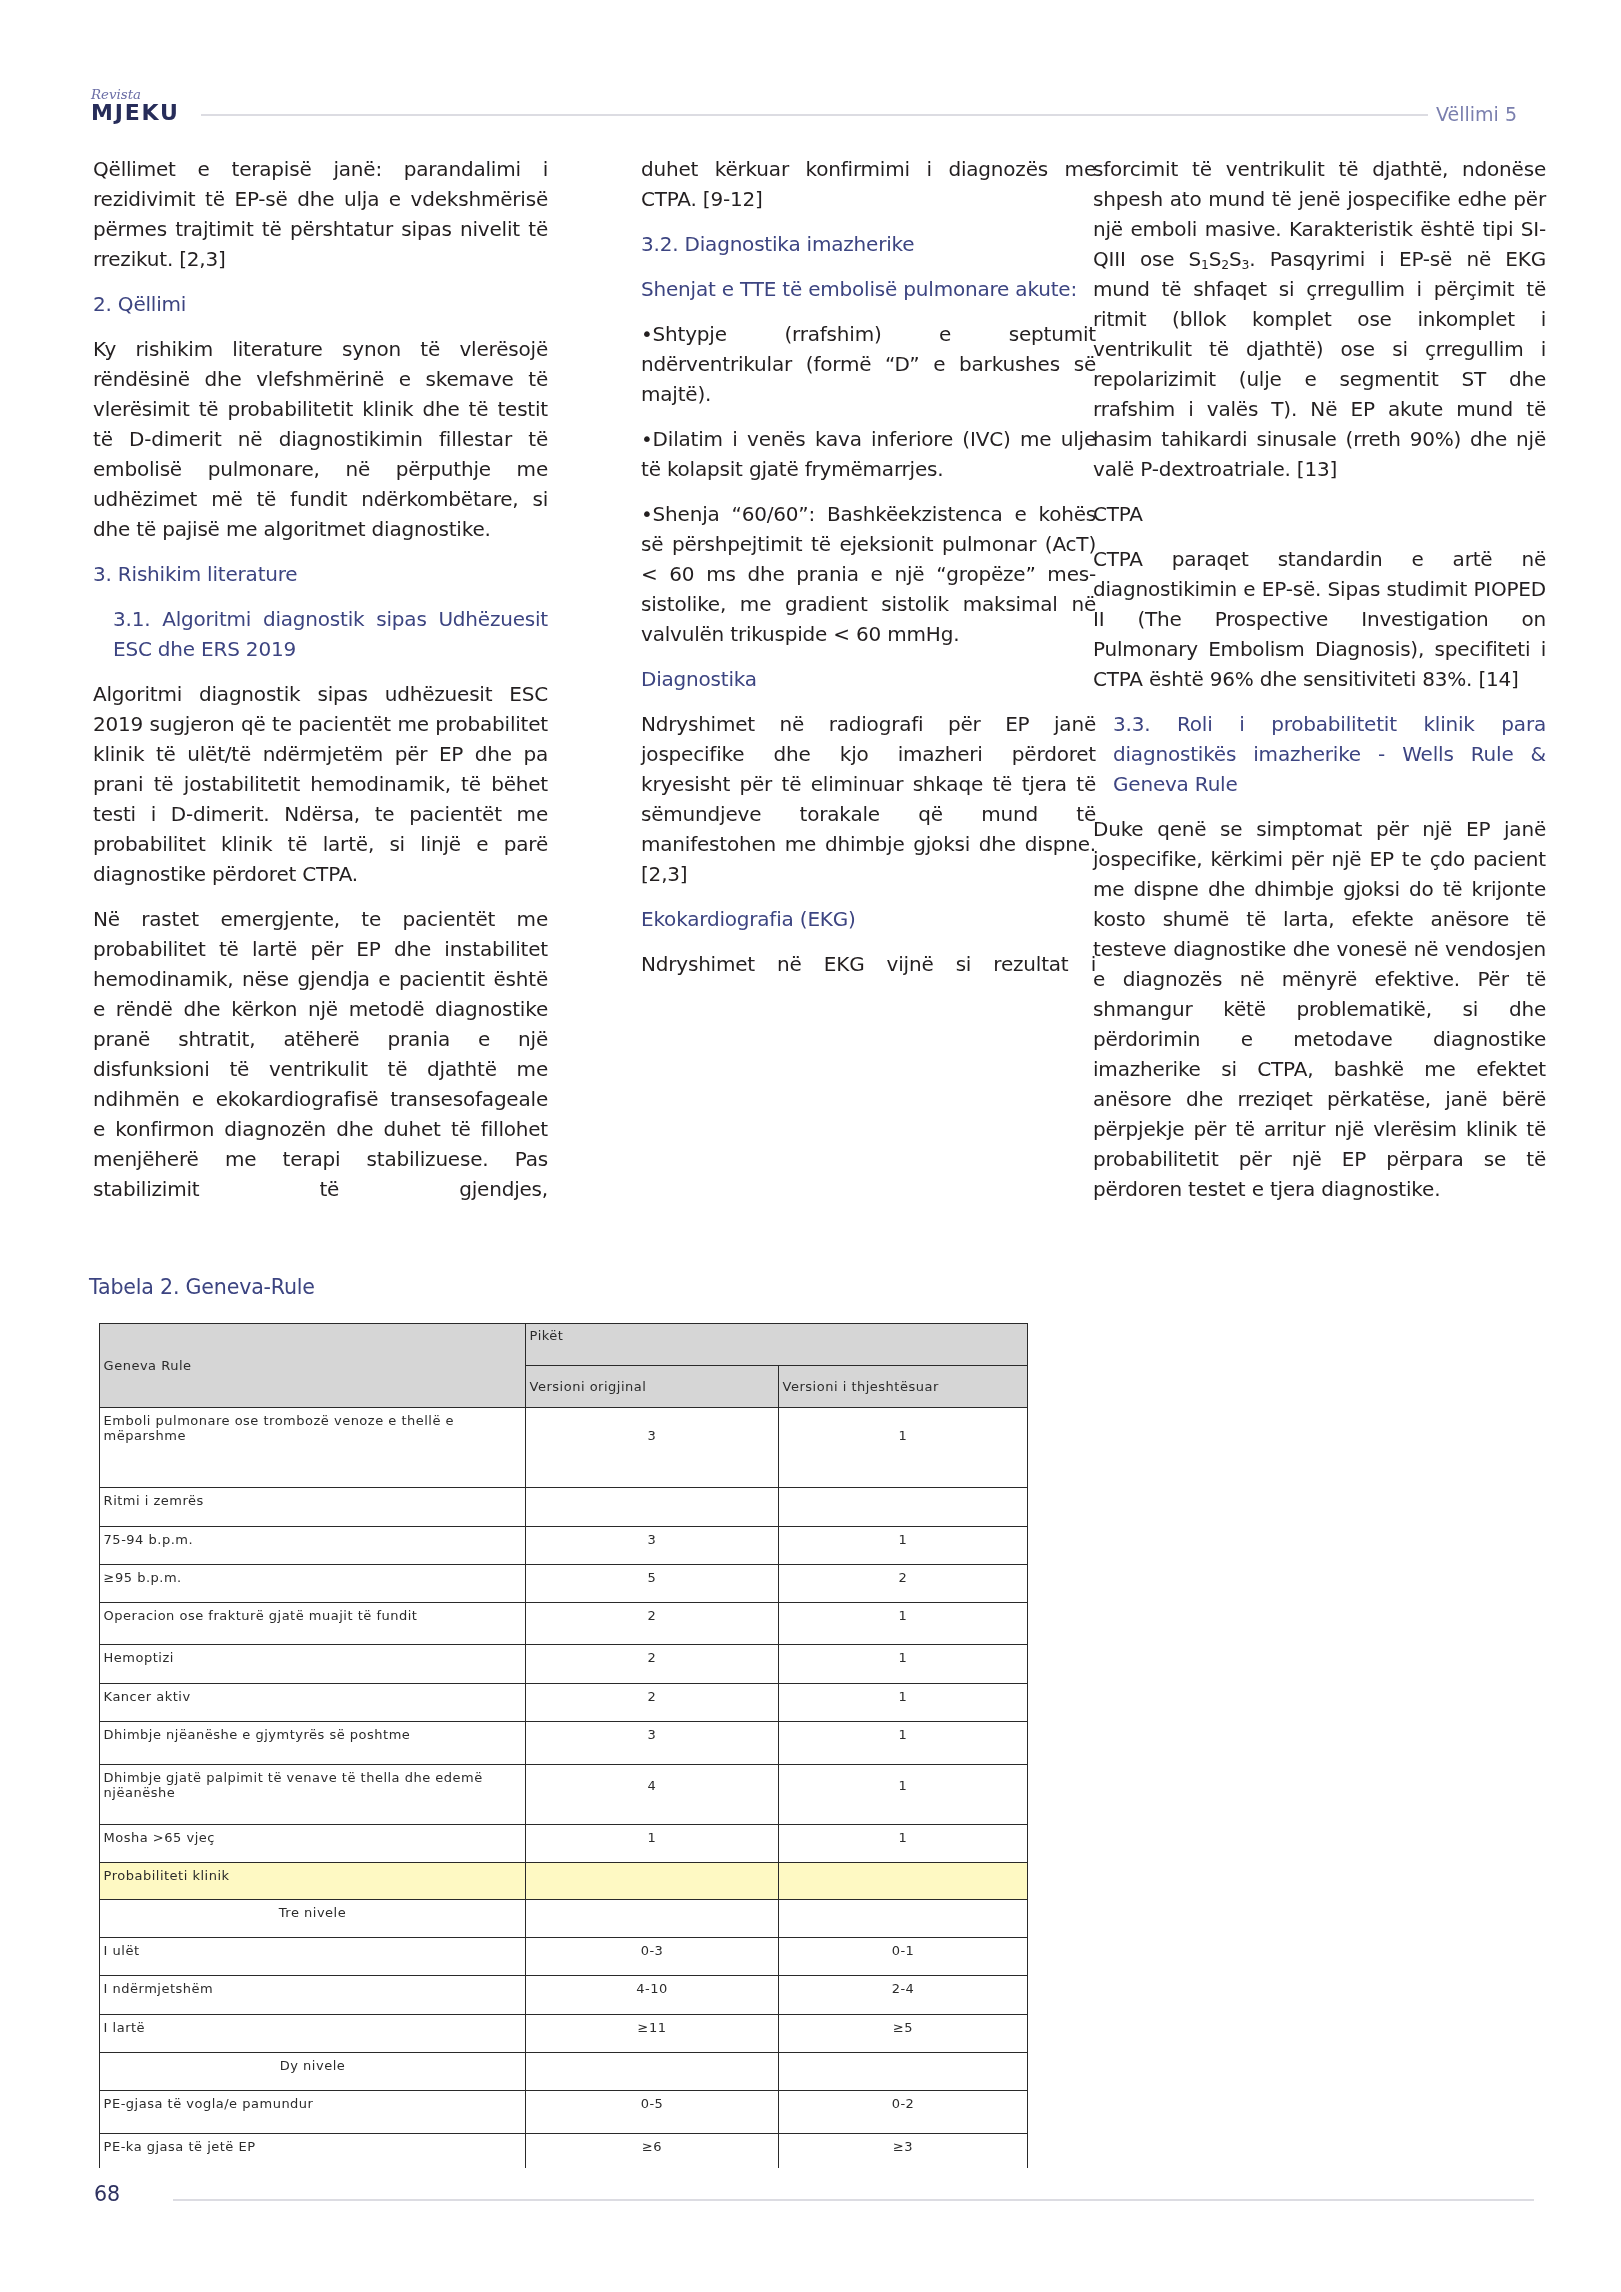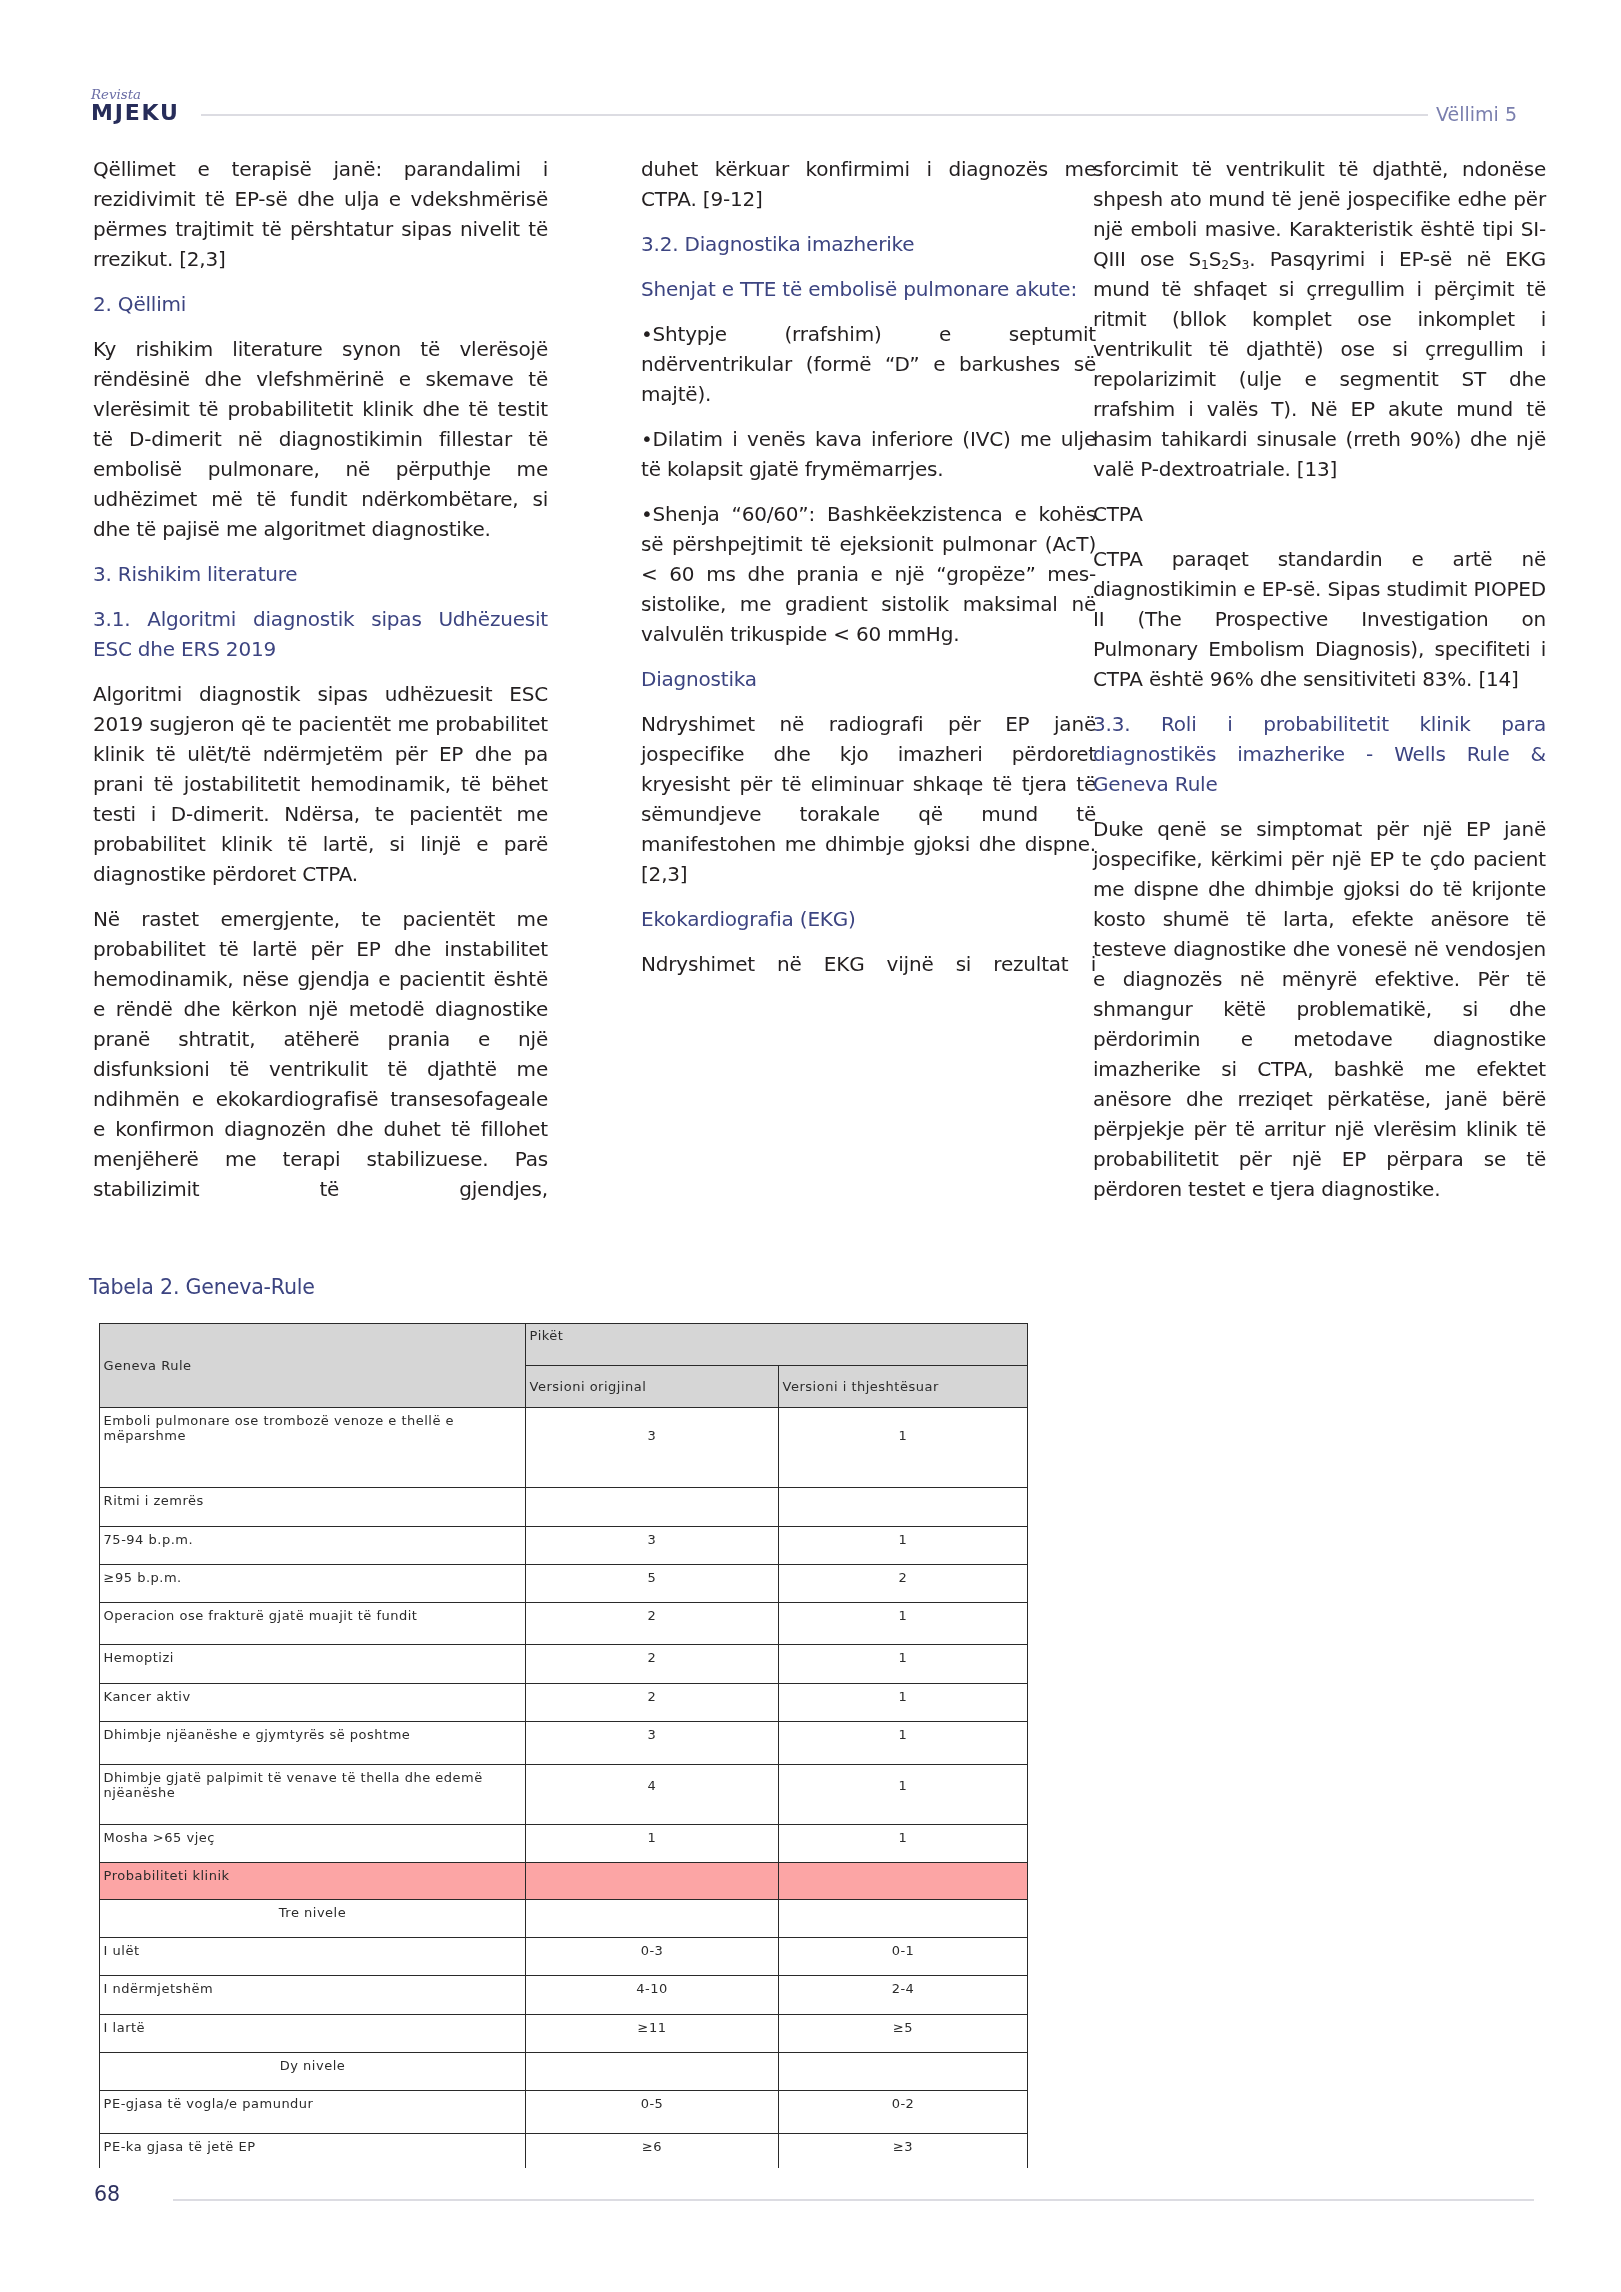--- a/index.html
+++ b/index.html
@@ -11,37 +11,37 @@
   .mast-revista { font-family: "DejaVu Serif", serif; font-style: italic; font-size: 13.4px; color: #6b6ea6; line-height: 14.3px; display: block; }
   .mast-mjeku { font-family: "DejaVu Sans", sans-serif; font-weight: bold; font-size: 22px; color: #272d5a; letter-spacing: 1.8px; line-height: 21.5px; display: block; }
   .header-rule { position: absolute; left: 201px; top: 114px; width: 1227px; height: 1.8px; background: #dcdce2; }
   .volume { position: absolute; left: 1436px; top: 103px; font-size: 19px; color: #7a7fae; }
 
   
   .col { position: absolute; top: 154px; width: 455px; font-size: 20px; line-height: 30px; }
   .col p { margin: 0 0 15px 0; text-align: justify; text-align-last: left; letter-spacing: -0.2px; }
   .col p.just-full { text-align-last: justify; }
   .col h3 { margin: 0 0 15px 0; font-weight: normal; font-size: 20px; line-height: 30px; color: #3c4481; letter-spacing: -0.2px; }
-  .col h3.just { text-align: justify; }
+  .col h3.just { text-align: justify; margin-left: 20px; }
   .col1 { left: 93px; }
   .col2 { left: 593px; margin-left: 48px; }
   .col3 { left: 1093px; width: 453px; }
   sub { font-size: 0.62em; vertical-align: -0.25em; line-height: 0; }
 
   .caption { position: absolute; left: 89px; top: 1275px; font-size: 20.6px; color: #3c4481; letter-spacing: -0.2px; }
 
   
   .tbl-wrap { position: absolute; left: 99px; top: 1323px; width: 929px; }
   table.geneva { border-collapse: collapse; width: 929px; table-layout: fixed;
                  font-family: "DejaVu Sans", sans-serif; font-size: 13px; color: #2b2b2b; letter-spacing: 0.5px; }
   table.geneva td, table.geneva th { border: 1.4px solid #2a2a2a; padding: 5.4px 3.6px 0 3.6px; vertical-align: top; font-weight: normal; }
   table.geneva th { background: #d6d6d6; text-align: left; }
   table.geneva td.num { text-align: center; padding-top: 12.5px; }
   table.geneva td.num.top { padding-top: 5.4px; }
-  table.geneva tr.shaded td { background: #fca5a5; }
+  table.geneva tr.shaded td { background: #fef9c3; }
   table.geneva td.center { text-align: center; }
   table.geneva tr.last td { border-bottom: none; }
   .c1 { width: 426px; }
   .c2 { width: 253px; }
 
   
   .page-number { position: absolute; left: 94px; top: 2182px; font-size: 20.6px; color: #2e3260; }
   .footer-rule { position: absolute; left: 173px; top: 2199px; width: 1361px; height: 1.8px; background: #dcdce2; }
 </style>
 </head>

